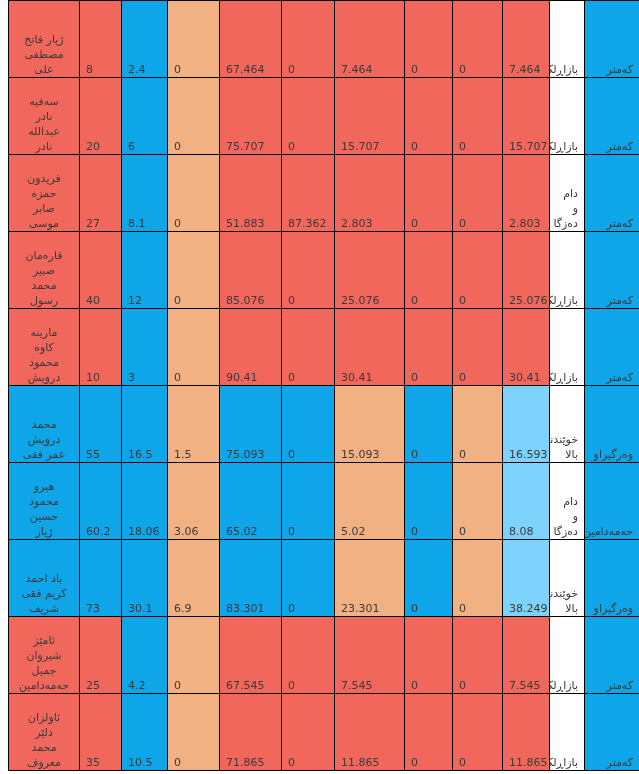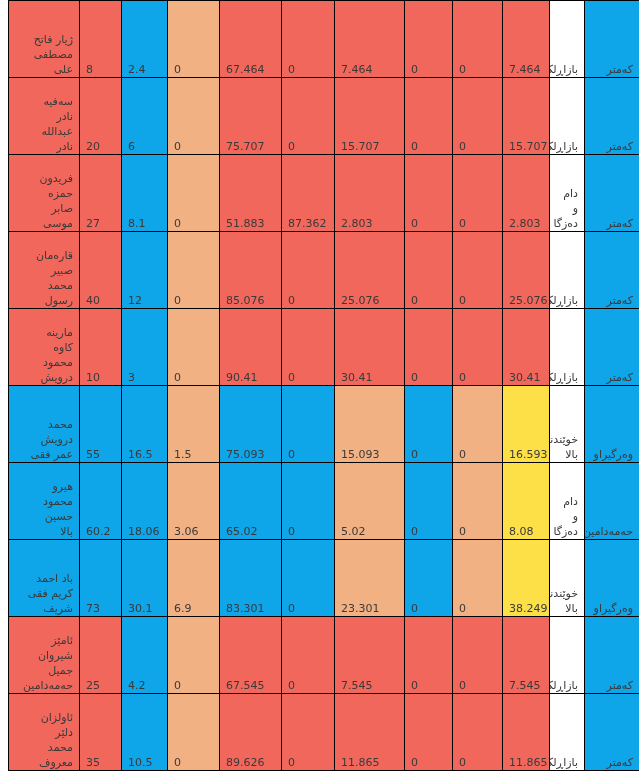--- a/index.html
+++ b/index.html
@@ -26,21 +26,21 @@
     line-height:15px;
   }
   
   td.num{
     text-align:left;
     direction:ltr;
     font-size:11.5px;
     padding-bottom:26px;
   }
   td.name{
-    text-align:right;
+    text-align:center;
     direction:rtl;
     font-size:10px;
     padding-bottom:8px;
     line-height:14px;
     white-space:pre-line;
   }
   td.kw{
     text-align:right;
     direction:rtl;
     font-size:10px;
@@ -50,21 +50,21 @@
   }
   td.kw2{
     text-align:right;
     direction:rtl;
     font-size:10px;
     padding-bottom:26px;
     line-height:14px;
     white-space:pre-line;
   }
   .c-red{background:#f2675c;}
-  .c-green{background:#fde047;}
+  .c-green{background:#7dd3fc;}
   .c-orange{background:#f2b183;}
   .c-gray{background:#0ea5e9;}
   .c-white{background:#ffffff;}
 </style>
 </head>
 <body>
 
 <div id="sheet">
   <table class="grid">
     <colgroup>
@@ -193,21 +193,21 @@
           <td class="num c-gray">0</td>
           <td class="num c-orange">5.02</td>
           <td class="num c-gray">0</td>
           <td class="num c-gray">65.02</td>
           <td class="num c-orange">3.06</td>
           <td class="num c-gray">18.06</td>
           <td class="num c-gray">60.2</td>
           <td class="name c-gray">هیرو
 محمود
 حسین
-بالا</td>
+ژیار</td>
         </tr>
         <tr>
           <td class="kw c-gray">وەرگیراو</td>
           <td class="kw2 c-white">خوێندنی
 بالا</td>
           <td class="num c-green">38.249</td>
           <td class="num c-orange">0</td>
           <td class="num c-gray">0</td>
           <td class="num c-orange">23.301</td>
           <td class="num c-gray">0</td>
@@ -237,21 +237,21 @@
 حەمەدامین</td>
         </tr>
         <tr>
           <td class="kw c-gray">کەمتر</td>
           <td class="kw2 c-white">بازاڕلک</td>
           <td class="num c-red">11.865</td>
           <td class="num c-red">0</td>
           <td class="num c-red">0</td>
           <td class="num c-red">11.865</td>
           <td class="num c-red">0</td>
-          <td class="num c-red">89.626</td>
+          <td class="num c-red">71.865</td>
           <td class="num c-orange">0</td>
           <td class="num c-gray">10.5</td>
           <td class="num c-red">35</td>
           <td class="name c-red">ئاولزان
 دلێر
 محمد
 معروف</td>
         </tr>
       </tbody>
   </table>

